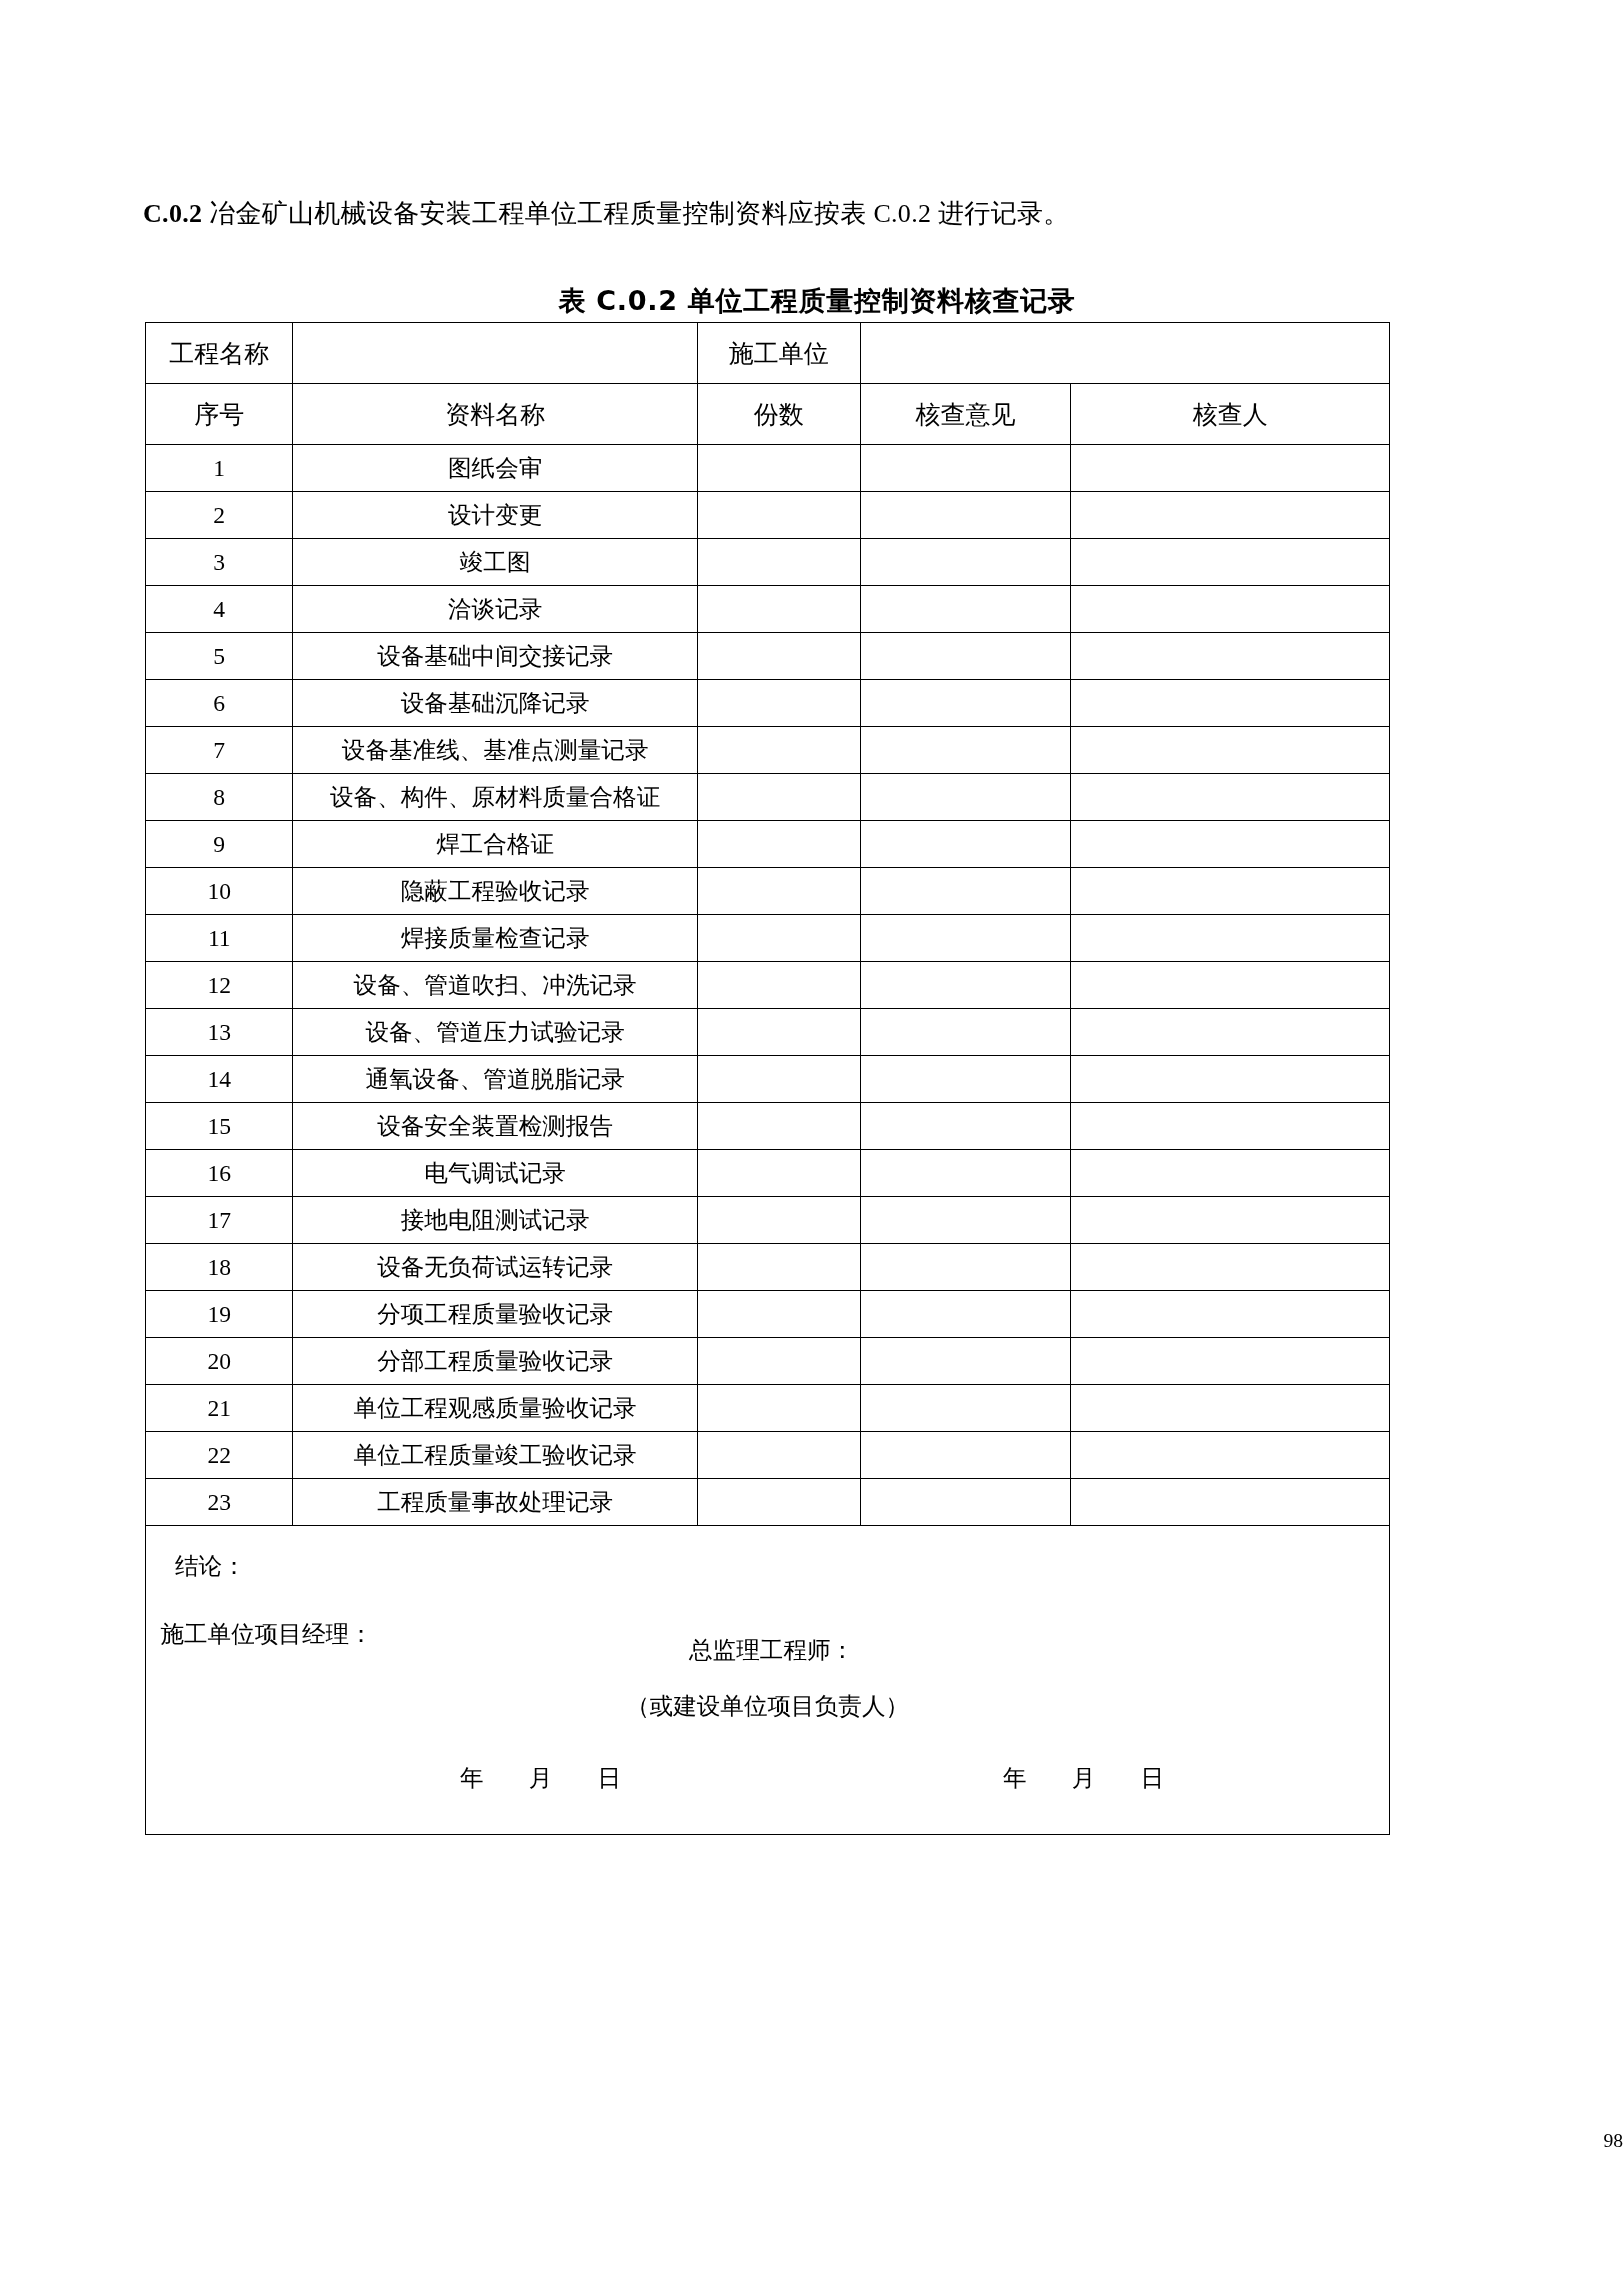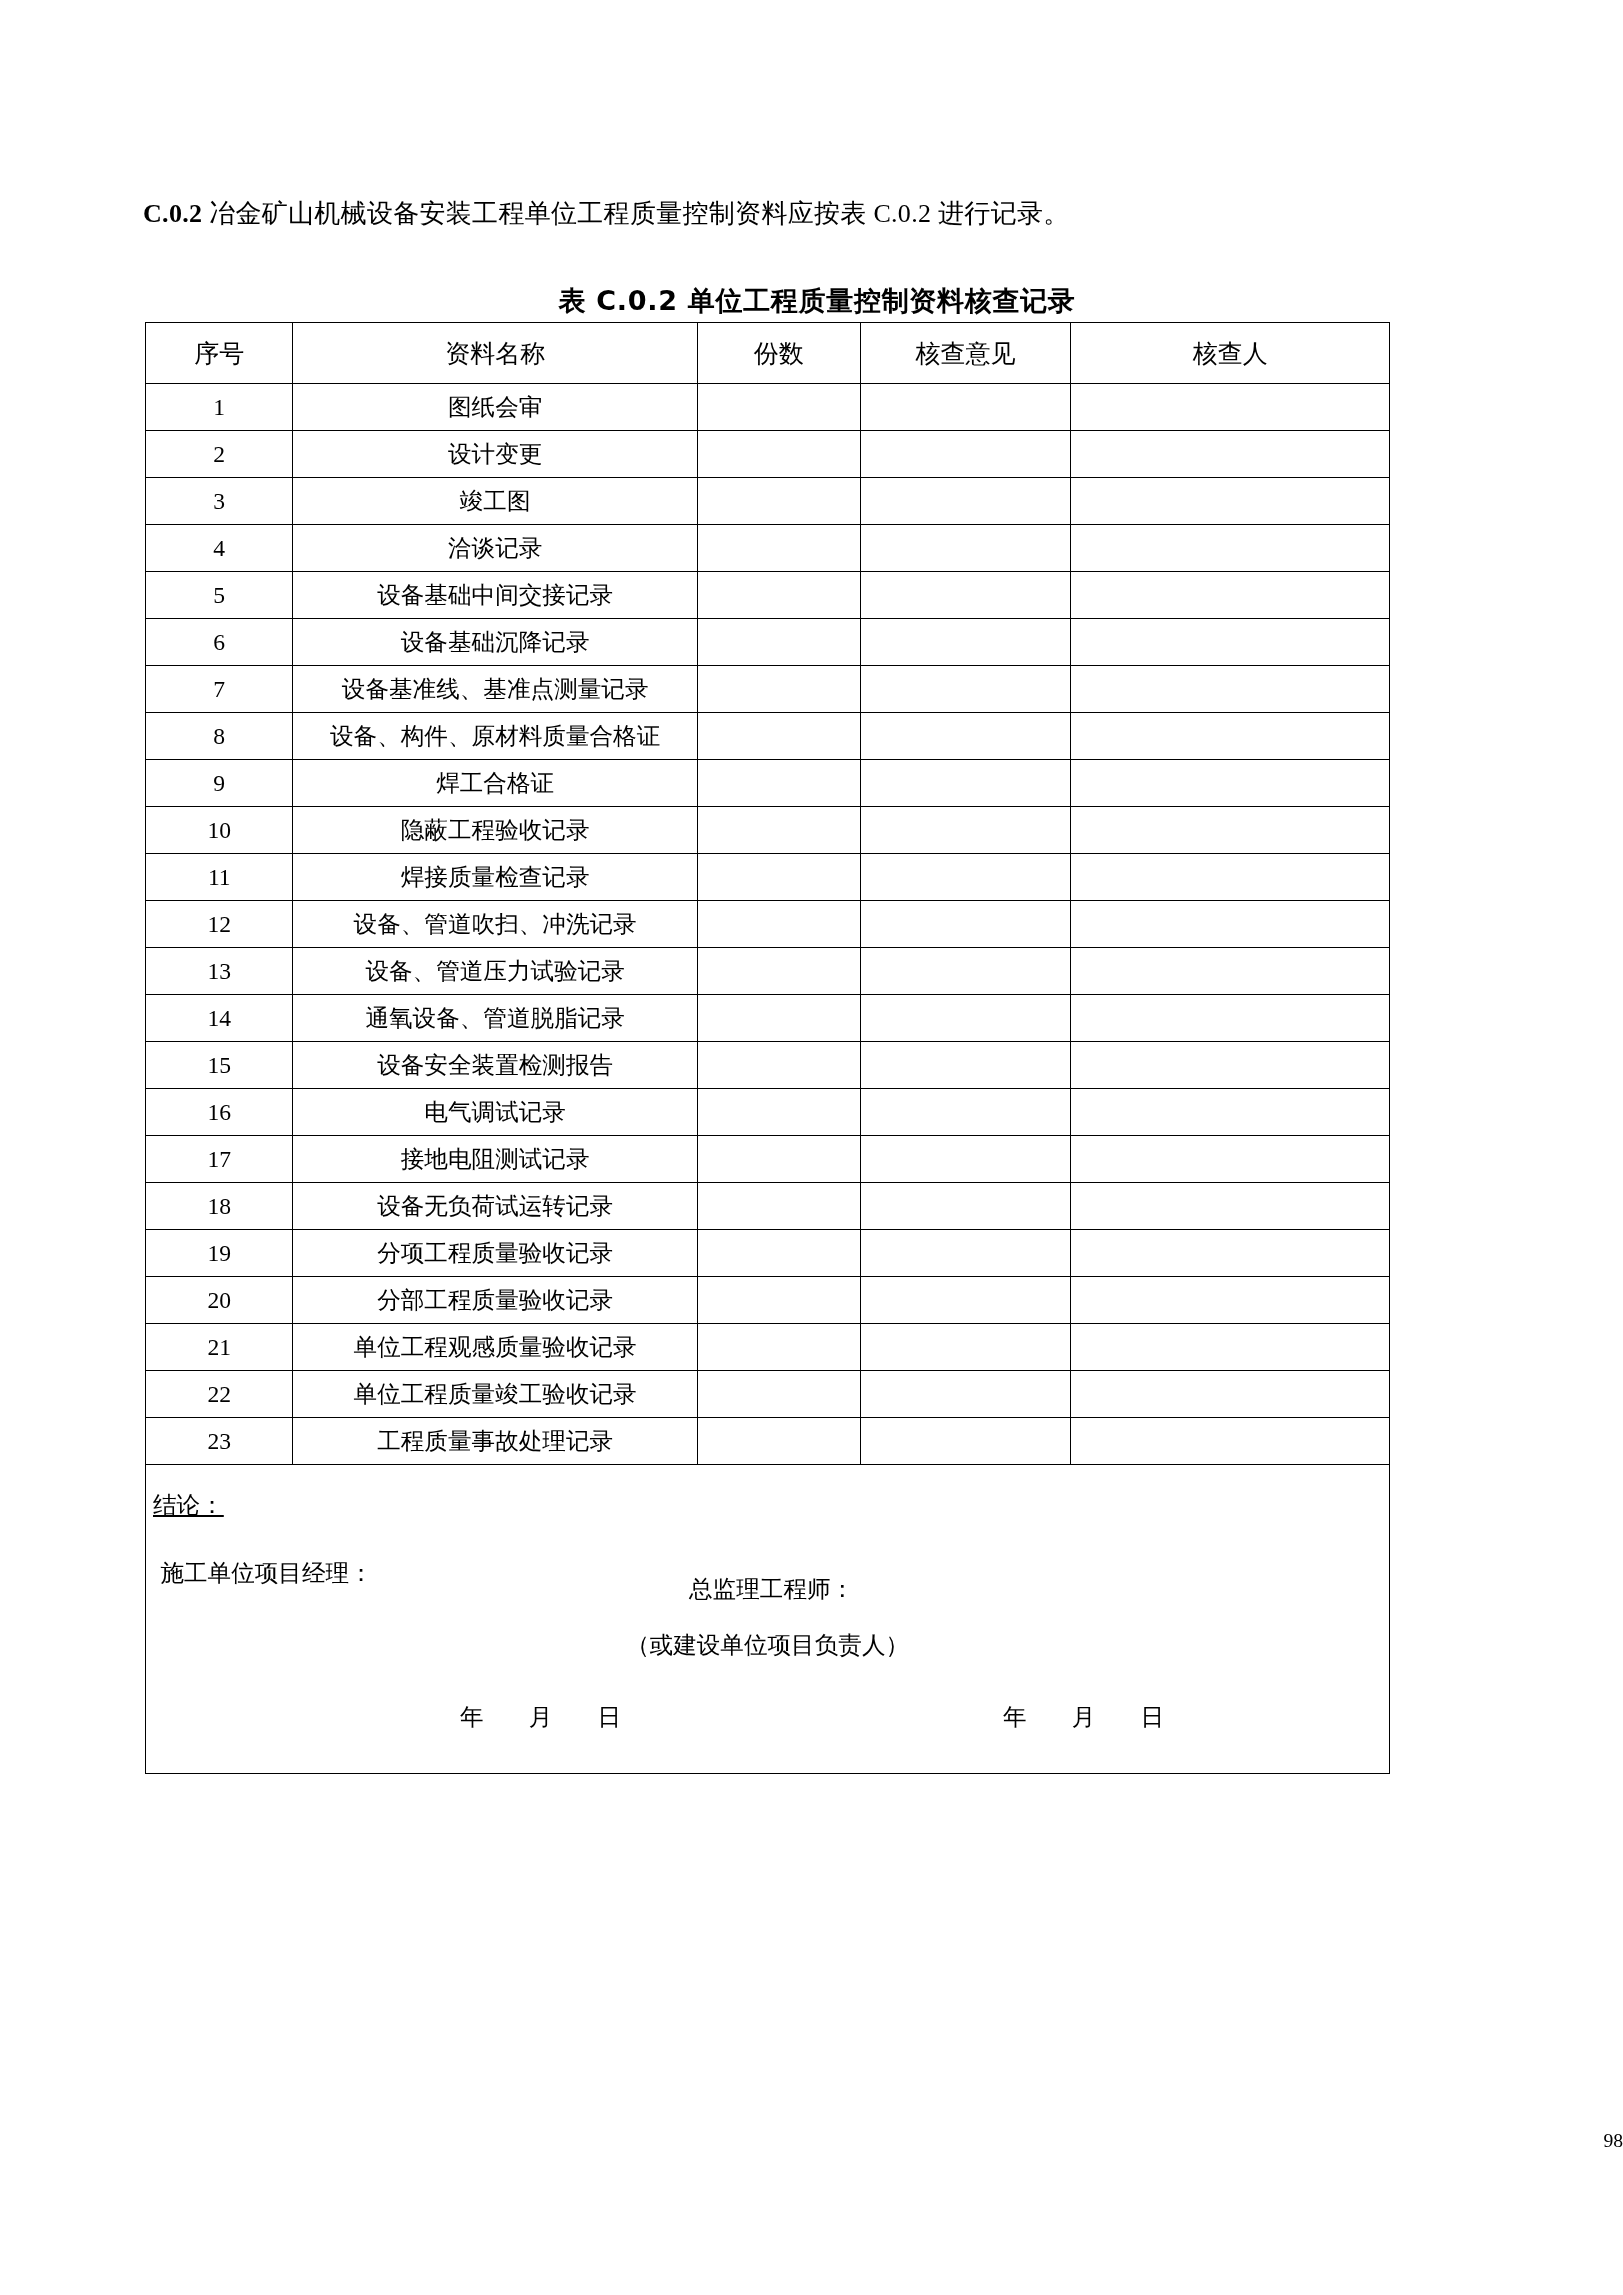--- a/index.html
+++ b/index.html
@@ -76,23 +76,22 @@
     position: relative;
   }
   .conc-inner {
     position: relative;
     width: 100%;
     height: 308px;
     font-size: 23.6px;
   }
   .conc-label {
     position: absolute;
-    left: 7px;
+    left: 29px;
     top: 23.6px;
-    text-decoration: underline;
   }
   .conc-sig-left {
     position: absolute;
     left: 14.4px;
     top: 92px;
   }
   .conc-sig-right {
     position: absolute;
     left: 543px;
     top: 108px;
@@ -139,20 +138,26 @@
 
   <table class="main-table">
     <colgroup>
       <col style="width:124px">
       <col style="width:340px">
       <col style="width:137px">
       <col style="width:177px">
       <col style="width:268px">
     </colgroup>
     <tbody>
+      <tr>
+        <td class="hdr-cell">工程名称</td>
+        <td class="hdr-cell blank"></td>
+        <td class="hdr-cell">施工单位</td>
+        <td class="hdr-cell blank" colspan="2"></td>
+      </tr>
       <tr>
         <td class="hdr-cell">序号</td>
         <td class="hdr-cell">资料名称</td>
         <td class="hdr-cell">份数</td>
         <td class="hdr-cell">核查意见</td>
         <td class="hdr-cell">核查人</td>
       </tr>
 
       <tr>
         <td class="row-no">1</td>

